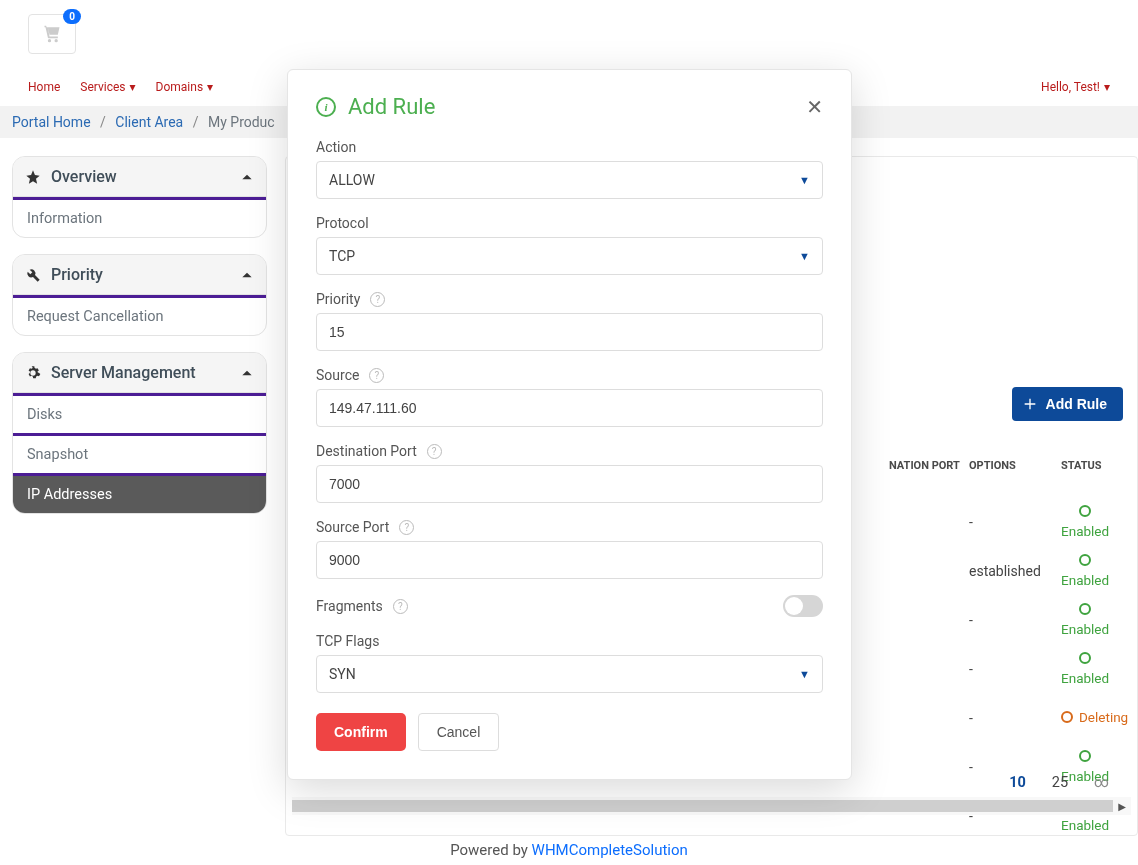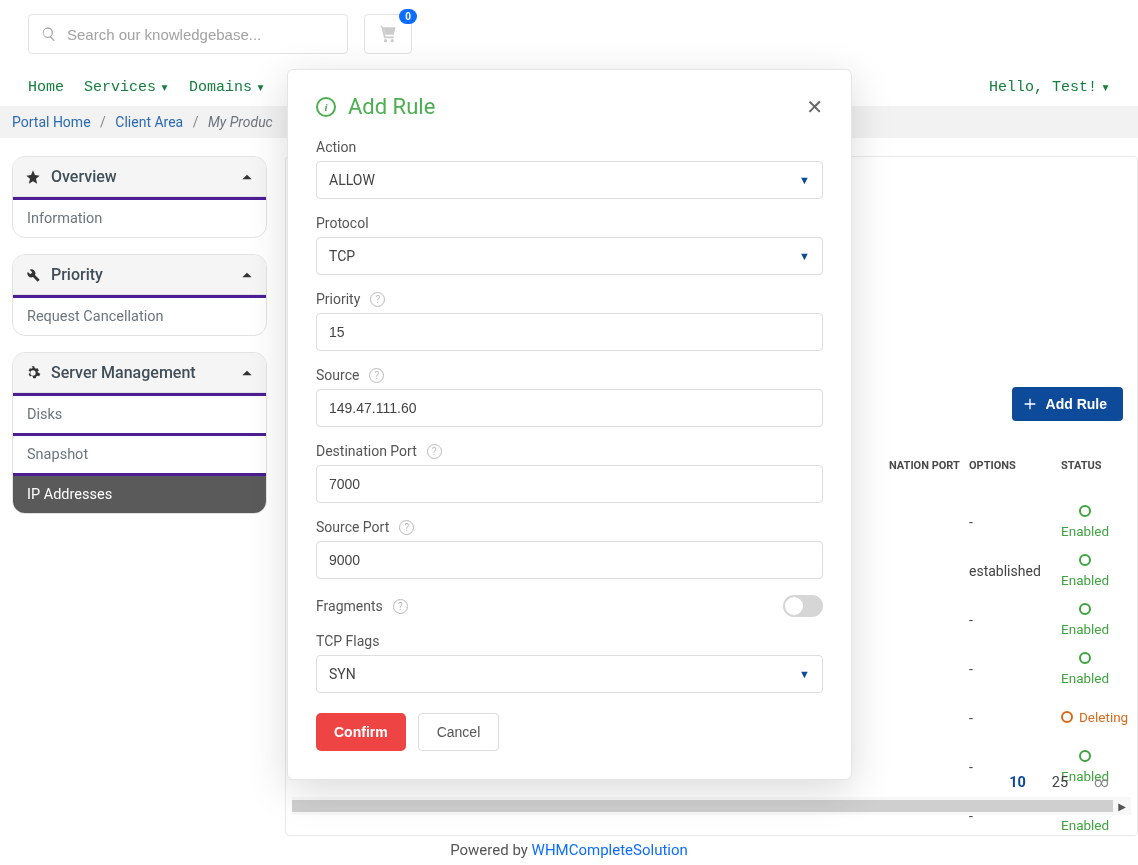--- a/index.html
+++ b/index.html
@@ -83,32 +83,32 @@
 
   
   .nav {
     display: flex;
     align-items: center;
     justify-content: space-between;
     padding: 0 28px;
     height: 38px;
   }
   .nav-left { display: flex; gap: 20px; }
-  .nav-item { font-size: 15px; color: #15803d; cursor: pointer; display:flex; align-items:center; gap:4px;font-family:Liberation Mono, monospace; }
+  .nav-item { font-size: 12px; color: #b91c1c; cursor: pointer; display:flex; align-items:center; gap:4px; }
   .nav-right { font-size: 15px; color: #333; }
 
   
   .breadcrumb {
     background: #f2f2f2;
     padding: 8px 12px;
     font-size: 14px;
   }
   .breadcrumb a { color: #2b6ab3; text-decoration: none; }
   .breadcrumb .sep { color: #888; margin: 0 6px; }
-  .breadcrumb .muted { color: #6c757d; font-style: italic; }
+  .breadcrumb .muted { color: #6c757d; }
 
   
   .content {
     display: flex;
     gap: 18px;
     padding: 18px 0 0 12px;
   }
   .sidebar { width: 255px; display:flex; flex-direction:column; gap:16px; }
 
   .panel {
@@ -385,28 +385,20 @@
   }
 
   svg { display:block; }
 </style>
 </head>
 <body>
 
 <div class="header-top">
 
   <div class="header-right">
-    <div class="search-box">
-      <span>
-        <svg width="16" height="16" viewBox="0 0 24 24">
-            <path fill="#aaa" d="M10 2a8 8 0 015.3 13.9l5.4 5.4-1.4 1.4-5.4-5.4A8 8 0 1110 2zm0 2a6 6 0 100 12 6 6 0 000-12z"></path>
-          </svg>
-      </span>
-      <input placeholder="Search our knowledgebase..." style="">
-    </div>
     <div class="cart-btn">
       <span>
         <svg width="20" height="20" viewBox="0 0 24 24">
             <path fill="#ccc" d="M7 4h14l-2 9H9L7 4zM3 2h2l.5 2H7l2 11h10v2H8a1 1 0 01-1-.8L4.2 4H3V2zm6 16a2 2 0 110 4 2 2 0 010-4zm8 0a2 2 0 110 4 2 2 0 010-4z"></path>
           </svg>
       </span>
       <span class="cart-badge">0</span>
     </div>
   </div>
 </div>

